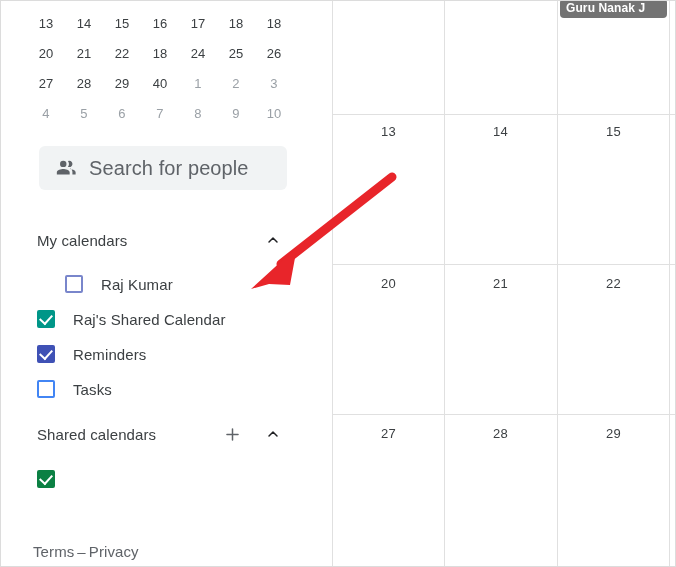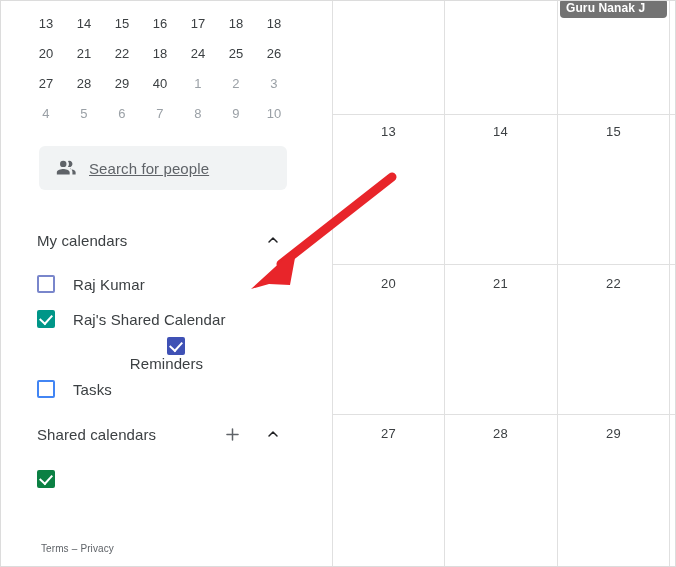--- a/index.html
+++ b/index.html
@@ -73,24 +73,23 @@
   }
   #search-people .people-icon {
     width: 22px;
     height: 22px;
     margin-left: 16px;
     margin-right: 12px;
     flex: 0 0 auto;
     display: block;
   }
   #search-people .ph {
-    font-size: 15px;
+    font-size: 20px;
     color: #5f6368;
     letter-spacing: .1px;
-    text-decoration: underline;
   }
 
   
   .section-header {
     position: absolute;
     left: 0;
     width: 331px;
     height: 30px;
     display: flex;
     align-items: center;
@@ -161,23 +160,23 @@
   }
   .cal-row .label {
     font-size: 15px;
     color: #3c4043;
     letter-spacing: .1px;
   }
 
   
   #footer-links {
     position: absolute;
-    left: 40px;
+    left: 32px;
     top: 542px;
-    font-size: 10px;
+    font-size: 15px;
     color: #5f6368;
     letter-spacing: .1px;
   }
   #footer-links a {
     color: #5f6368;
     text-decoration: none;
     cursor: pointer;
   }
   #footer-links .sep { margin: 0 3px; }
 
@@ -296,29 +295,29 @@
 
     <div class="section-header" id="my-calendars-header">
       <span class="title">My calendars</span>
     </div>
     <div class="hdr-btn" id="my-cal-collapse">
       <svg width="16" height="16" viewBox="0 0 24 24">
         <path fill="none" stroke="#202124" stroke-width="2.2" stroke-linecap="round" stroke-linejoin="round" d="M6 15l6-6 6 6"></path>
       </svg>
     </div>
 
-    <div class="cal-row" style="top:266px; color:#7986cb;">
+    <div class="cal-row" style="top:266px; color:#7986cb;padding-left:28px;">
       <span class="box unchecked"></span>
       <span class="label">Raj Kumar</span>
     </div>
     <div class="cal-row" style="top:301px; color:#009688;text-align:right;">
       <span class="box checked"></span>
       <span class="label">Raj's Shared Calendar</span>
     </div>
-    <div class="cal-row" style="top:336px; color:#3f51b5;flex-direction:column;">
+    <div class="cal-row" style="top:336px; color:#3f51b5;">
       <span class="box checked"></span>
       <span class="label">Reminders</span>
     </div>
     <div class="cal-row" style="top:371px; color:#4285f4;text-align:right;">
       <span class="box unchecked"></span>
       <span class="label">Tasks</span>
     </div>
 
     <div class="section-header" id="other-calendars-header">
       <span class="title">Shared calendars</span>

